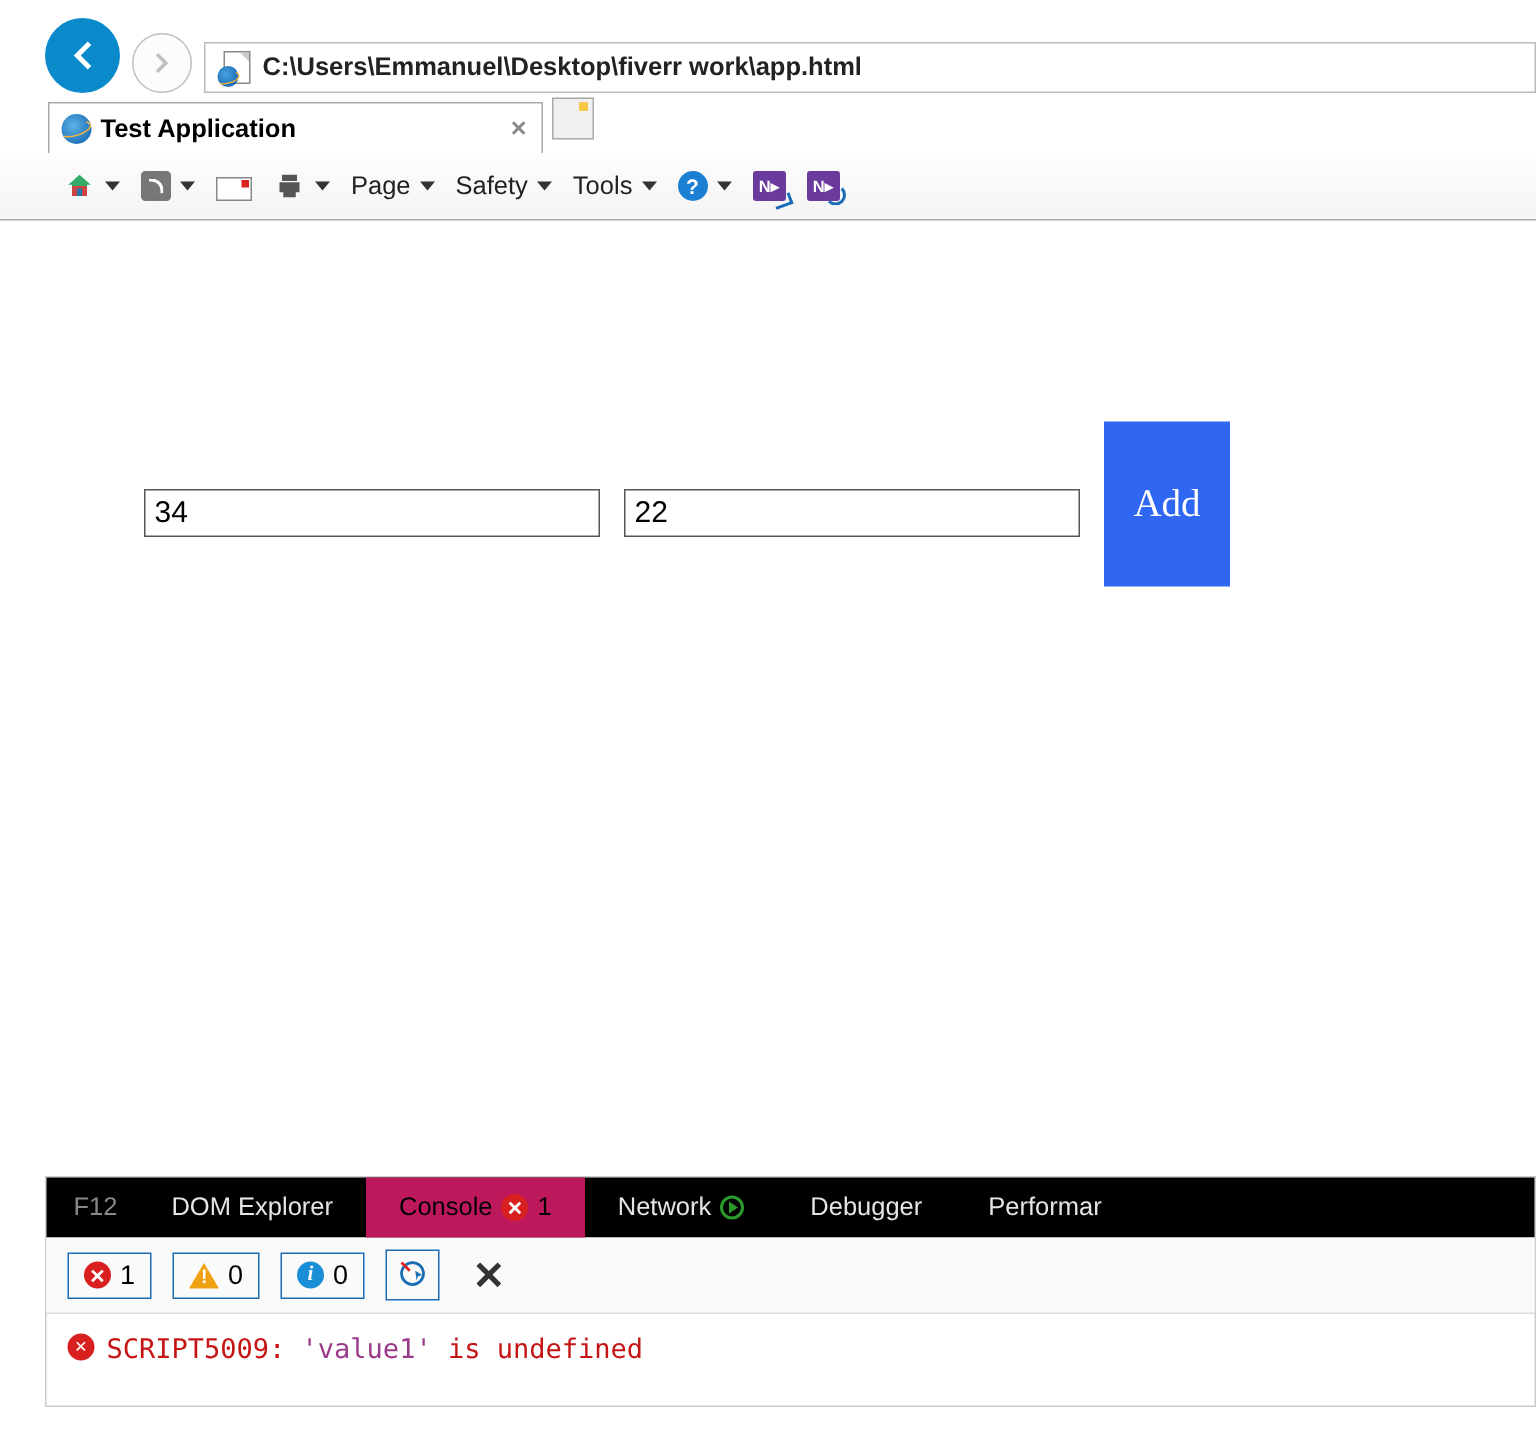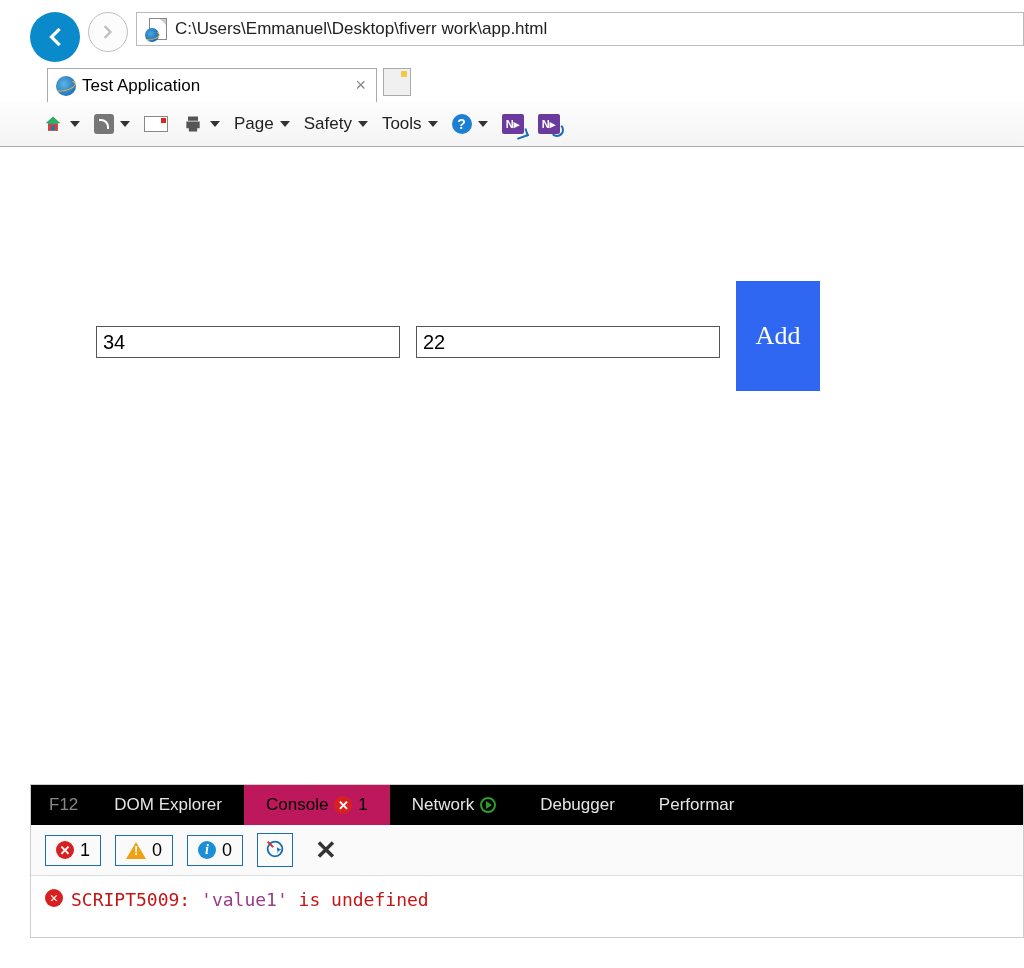--- a/index.html
+++ b/index.html
@@ -8,23 +8,24 @@
     font-size: 14px;
     width: 1024px;
     height: 968px;
     background: #fff;
     overflow: hidden;
     position: relative;
   }
   
   .nav-row {
     display: flex;
-    align-items: flex-start;
+    align-items: flex-end;
     padding: 12px 0 4px 30px;
     gap: 8px;
+    font-weight: bold;
   }
   .nav-back {
     width: 50px; height: 50px;
     border-radius: 50%;
     background: #0a8acb;
     display: flex; align-items: center; justify-content: center;
     cursor: pointer;
   }
   .nav-back svg { fill: #fff; }
   .nav-forward {
@@ -82,23 +83,24 @@
     display: flex;
     align-items: center;
     padding: 0 6px 0 6px;
     font-size: 17px;
     color: #222;
     gap: 6px;
   }
   
   .tab-strip {
     display: flex;
-    align-items: center;
-    margin-left: 47px;
+    align-items: flex-start;
+    margin-left: 32px;
     margin-top: 2px;
+    font-weight: bold;
   }
   .tab {
     display: flex;
     align-items: center;
     gap: 6px;
     border: 1px solid #aaa;
     border-bottom: none;
     background: #fff;
     padding: 6px 10px 6px 8px;
     font-size: 17px;
@@ -142,21 +144,21 @@
     content: "";
     position: absolute;
     right: 3px; top: 2px;
     width: 6px; height: 6px;
     background: #f6c645;
     border-radius: 1px;
   }
   
   .cmd-bar {
     display: flex;
-    align-items: center;
+    align-items: flex-end;
     gap: 10px;
     padding: 10px 0 10px 40px;
     border-bottom: 1px solid #aaa;
     background: linear-gradient(#fdfdfd,#f4f4f4);
     font-size: 17px;
   }
   .cmd-item {
     display: flex; align-items: center; gap: 4px;
     color: #222;
     cursor: pointer;

